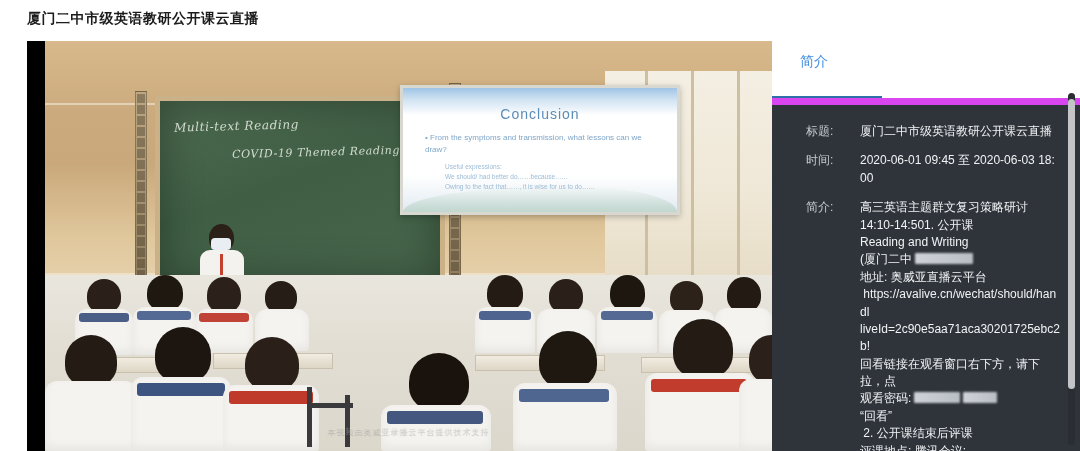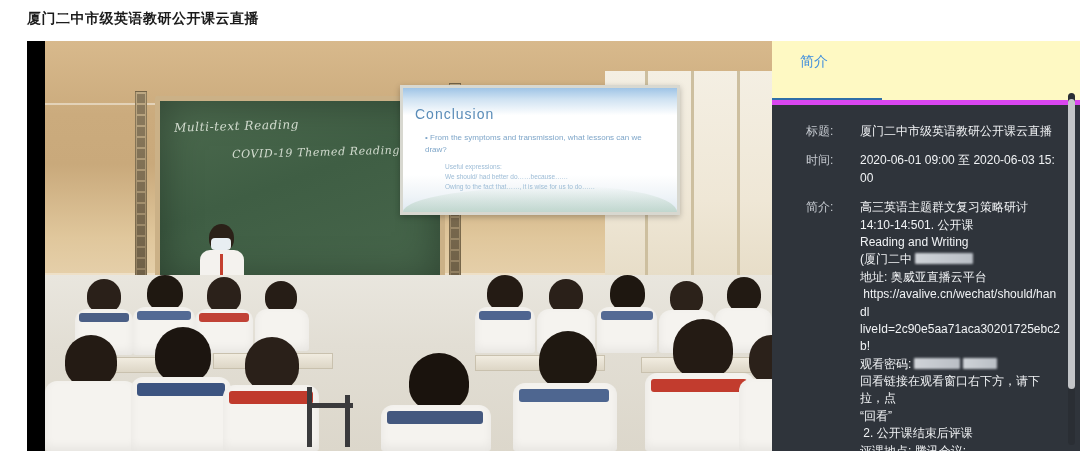--- a/index.html
+++ b/index.html
@@ -50,24 +50,23 @@
 
   
   .screen{
     position:absolute; left:355px; top:44px; width:280px; height:130px;
     background:linear-gradient(180deg,#9fc4e6 0%, #cfe2f2 9%, #ffffff 22%, #ffffff 70%, #eef3f7 88%, #dfe9f1 100%);
     border:3px solid #d8d8d0;
     box-shadow:0 2px 6px rgba(0,0,0,.25);
     overflow:hidden;
   }
   .slide-title{
-    position:absolute; left:0; right:0; top:18px; 
+    position:absolute; left:0; right:0; top:18px; text-align:center;
     font-size:14px; color:#5a8cb8; letter-spacing:1px;
     font-family:"Liberation Sans", sans-serif;
-    padding-left:12px;
   }
   .slide-bullet{
     position:absolute; left:22px; top:44px; right:14px;
     font-size:8px; color:#7fa6c9; line-height:1.5;
   }
   .slide-sub{
     position:absolute; left:42px; top:74px; right:10px;
     font-size:6.5px; color:#9dbcd6; line-height:1.55;
   }
   .slide-hill{
@@ -135,22 +134,22 @@
     font-size:8px; color:rgba(255,255,255,.33); letter-spacing:1px;
     text-shadow:0 1px 1px rgba(0,0,0,.25); white-space:nowrap;
   }
 
   
   .panel{
     position:absolute; left:772px; top:41px; width:308px; height:410px;
     background:#2f343b; color:#e8eaed; overflow:hidden;
   }
   .panel-tabs{
-    position:relative; height:64px; background:#fef9c3;
-    border-bottom:5px solid #d946ef;
+    position:relative; height:64px; background:#ffffff;
+    border-bottom:7px solid #d946ef;
   }
   .tab{
     position:absolute; left:28px; top:12px;
     font-size:14px; color:#3f8ede; padding-bottom:12px;
     cursor:pointer;
   }
   .tab-underline{
     position:absolute; left:0; bottom:0; width:110px; height:2px; background:#2f6fa8;
   }
   .panel-body{
@@ -358,54 +357,55 @@
         <div class="stu" style="left:694px;top:60px;width:60px;height:116px;">
           <div class="h" style="left:10px;top:0;width:44px;height:48px;background:#2b211a;"></div>
           <div class="b" style="left:0;top:44px;width:60px;height:72px;"></div>
         </div>
 
         <div class="chairleg" style="left:262px;top:112px;width:5px;height:60px;"></div>
         <div class="chairleg" style="left:300px;top:120px;width:5px;height:52px;"></div>
         <div class="chairleg" style="left:262px;top:128px;width:46px;height:5px;"></div>
       </div>
 
+      <div class="watermark">本视频由奥威亚录播云平台提供技术支持</div>
     </div>
   </div>
 
   <div class="panel">
 
     <div class="panel-tabs">
       <div class="tab">简介</div>
       <div class="tab-underline"></div>
     </div>
 
     <div class="panel-body">
 
       <div class="row">
         <div class="lbl">标题:</div>
         <div class="val">厦门二中市级英语教研公开课云直播</div>
       </div>
 
       <div class="row">
         <div class="lbl">时间:</div>
-        <div class="val">2020-06-01 09:00 至 2020-06-03 15:00</div>
+        <div class="val">2020-06-01 09:45 至 2020-06-03 18:00</div>
       </div>
 
       <div class="row">
         <div class="lbl">简介:</div>
         <div class="val">
           <div class="desc-val">高三英语主题群文复习策略研讨</div>
           <div class="desc-val">14:10-14:501. 公开课</div>
           <div class="desc-val">Reading and Writing</div>
           <div class="desc-val"><span>(厦门二中</span><span class="redact"></span></div>
           <div class="desc-val">地址: 奥威亚直播云平台</div>
           <div class="desc-val"> https://avalive.cn/wechat/should/handl</div>
           <div class="desc-val">liveId=2c90e5aa71aca30201725ebc2b!</div>
+          <div class="desc-val">回看链接在观看窗口右下方，请下拉，点</div>
           <div class="desc-val"><span>观看密码:</span><span class="redact w3"></span><span class="redact w4"></span></div>
-          <div class="desc-val">回看链接在观看窗口右下方，请下拉，点</div>
           <div class="desc-val">“回看”</div>
           <div class="desc-val"> 2. 公开课结束后评课</div>
           <div class="desc-val">评课地点: 腾讯会议:</div>
           <div class="desc-val"><span>会议密码:</span><span class="redact w2"></span></div>
           <div class="desc-val">3. 评课结束后  讲座（片区）</div>
 
         </div>
       </div>
 
     </div>

